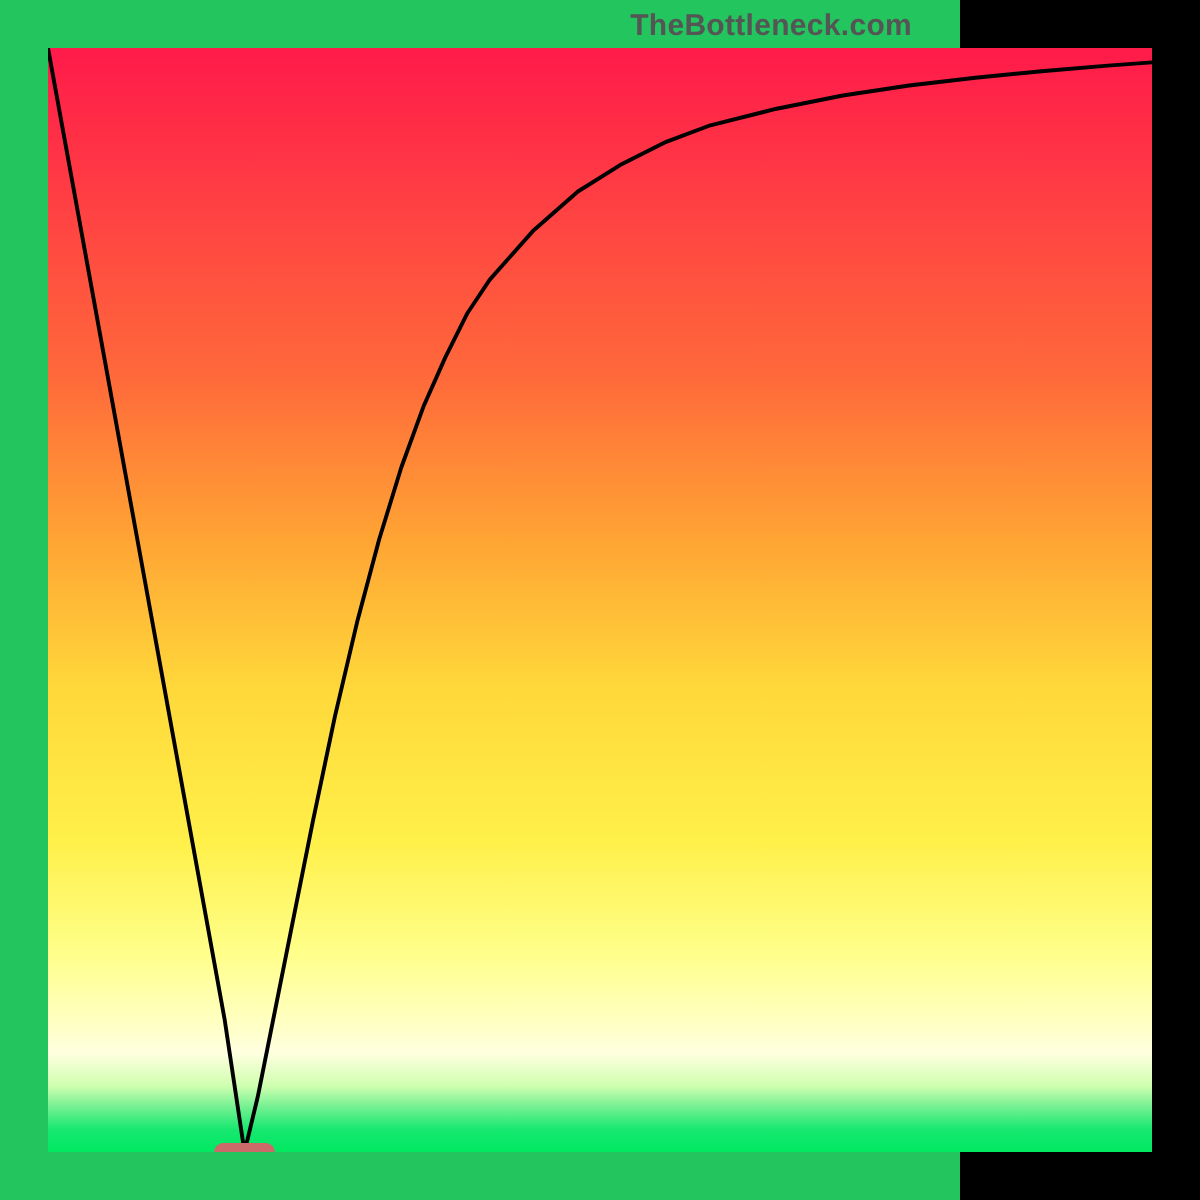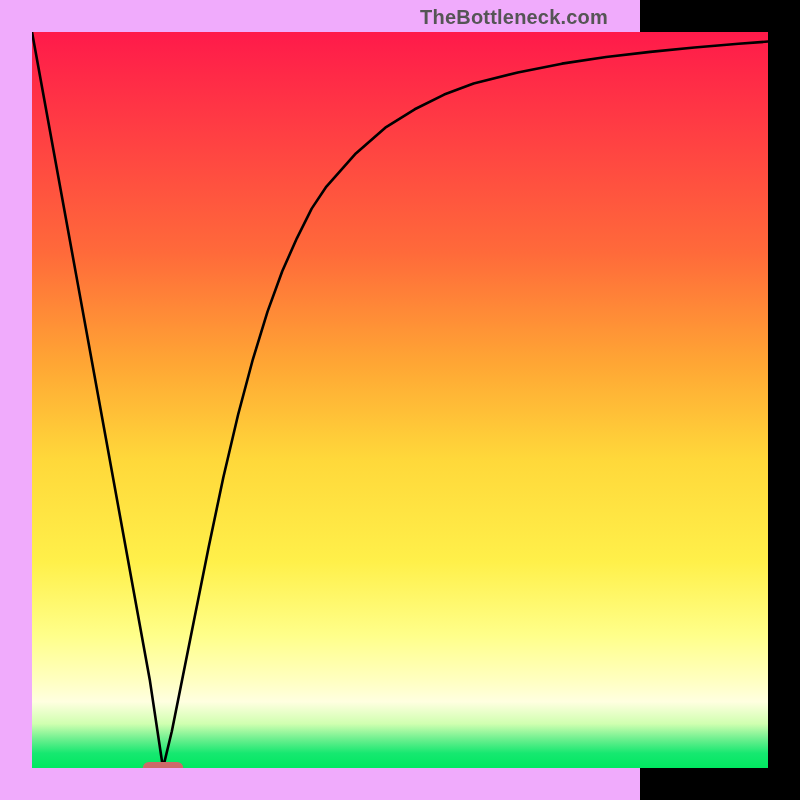--- a/index.html
+++ b/index.html
@@ -8,21 +8,21 @@
     width: 800px;
     height: 800px;
     background: #000;
     overflow: hidden;
     font-family: Arial, Helvetica, sans-serif;
   }
   .frame {
     position: relative;
     width: 640px;
     height: 800px;
-    background: #f0abfc;
+    background: #22c55e;
   }
   .plot-area {
     position: absolute;
     left: 32px;
     top: 32px;
     width: 736px;
     height: 736px;
     
     background: linear-gradient(
       to bottom,

